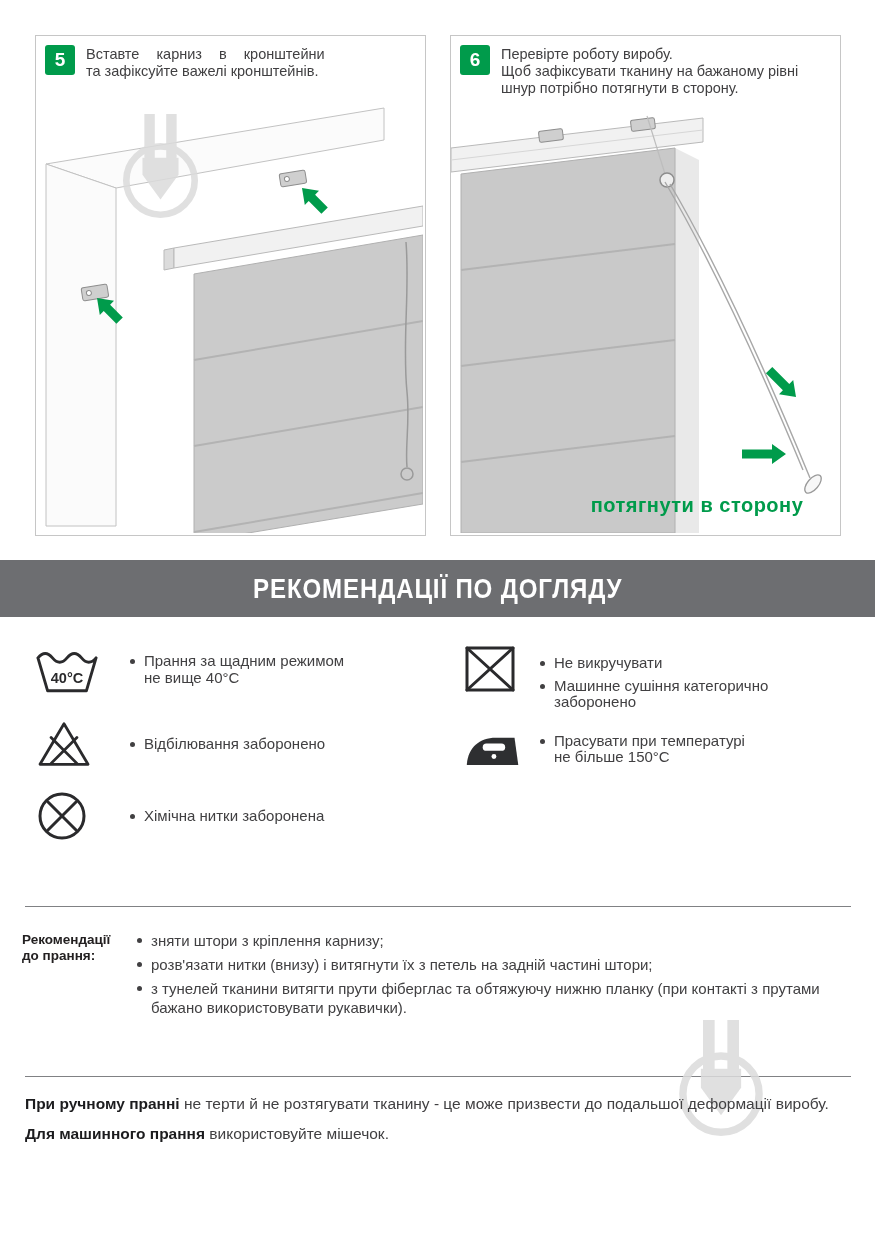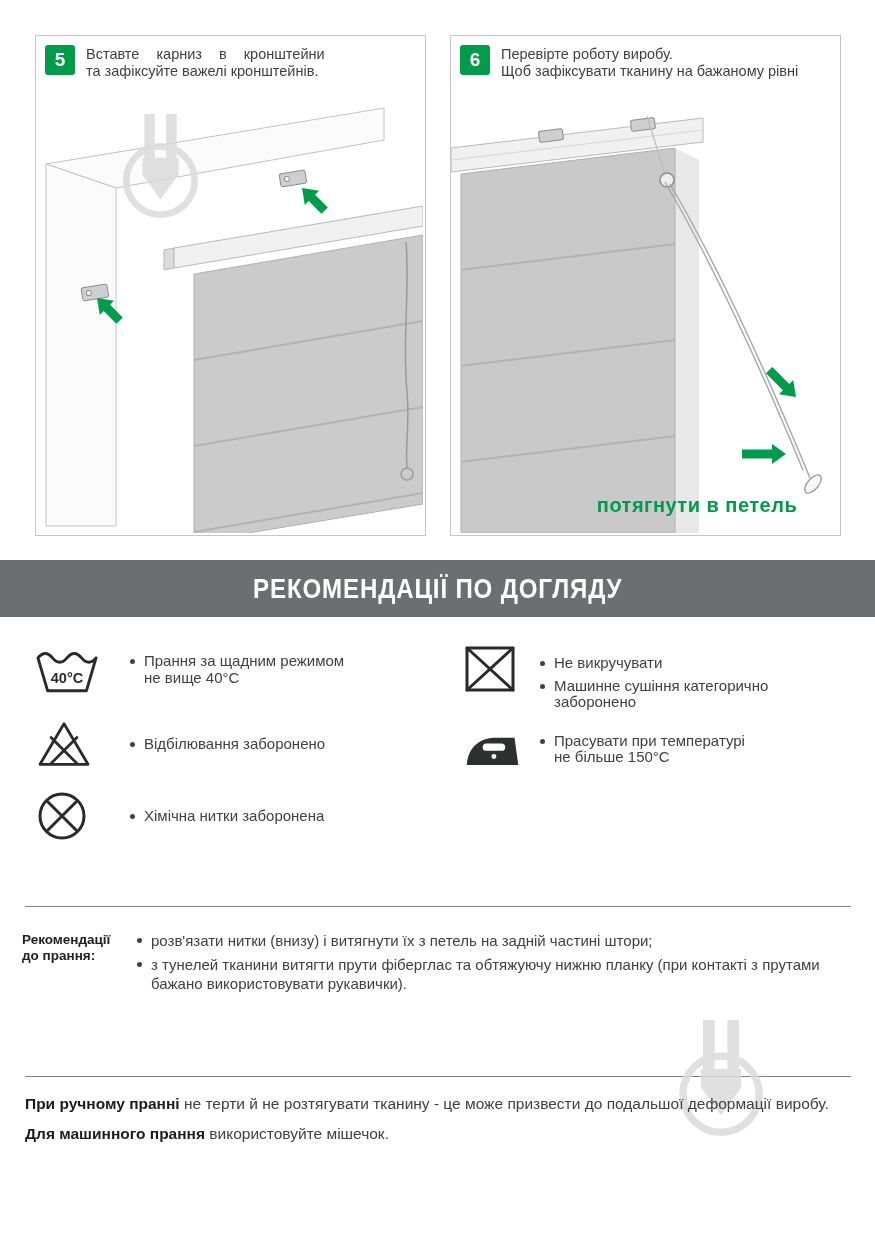--- a/index.html
+++ b/index.html
@@ -118,20 +118,21 @@
       <use href="#arr5" transform="translate(-205,110)"></use>
     </svg>
   </div>
 
   <div class="panel panel-6">
     <div class="step-head">
       <div class="badge">6</div>
       <div class="step-text">
         <span>Перевірте роботу виробу.</span>
         <span>Щоб зафіксувати тканину на бажаному рівні</span>
+        <span>шнур потрібно потягнути в сторону.</span>
       </div>
     </div>
 
     <svg class="illus" viewBox="0 0 387 431">
 
       <polygon points="224,46 248,58 248,431 224,431" fill="#e9e9e9"></polygon>
 
       <polygon points="0,46 252,16 252,40 0,70" fill="#f1f1f1" stroke="#b9b9b9"></polygon>
       <line x1="0" y1="58" x2="252" y2="28" stroke="#d6d6d6"></line>
       <g transform="rotate(-7 100 34)">
@@ -151,21 +152,21 @@
       <path d="M214,80 C255,150 305,255 352,368" fill="none" stroke="#a8a8a8" stroke-width="1.4"></path>
       <path d="M219,82 C262,155 312,262 359,376" fill="none" stroke="#a8a8a8" stroke-width="1.4"></path>
       <g transform="rotate(40 362 382)">
         <ellipse cx="362" cy="382" rx="5.5" ry="11" fill="#f7f7f7" stroke="#9a9a9a" stroke-width="1.3"></ellipse>
       </g>
 
       <path class="arrow" d="M345,295 L342.2,278 L338.3,281.9 L321.3,264.9 L314.9,271.3 L331.9,288.3 L328,292.2 Z"></path>
       <path class="arrow" d="M335,352 L321,342 L321,347.5 L291,347.5 L291,356.5 L321,356.5 L321,362 Z"></path>
     </svg>
 
-    <div class="callout">потягнути в петель</div>
+    <div class="callout">потягнути в сторону</div>
   </div>
 
   <div class="banner">
     <span>РЕКОМЕНДАЦІЇ ПО ДОГЛЯДУ</span>
   </div>
 
   <div class="ci ci-wash">
     <span class="icon-wrap">
       <svg width="62" height="47" viewBox="0 0 64 48">
         <path class="care-ico" d="M2,12 Q9.5,3 17,12 Q24.5,21 32,12 Q39.5,3 47,12 Q54.5,21 62,12 M2,12 L12,46 L52,46 L62,12"></path>
@@ -263,20 +264,24 @@
     </div>
   </div>
 
   <div class="rule rule-1"></div>
 
   <div class="wash-label">
     <span>Рекомендації</span>
     <span>до прання:</span>
   </div>
   <div class="wash-list">
+    <div class="brow">
+      <span class="dot"></span>
+      <span class="bt">зняти штори з кріплення карнизу;</span>
+    </div>
     <div class="brow">
       <span class="dot"></span>
       <span class="bt">розв'язати нитки (внизу) і витягнути їх з петель на задній частині штори;</span>
     </div>
     <div class="brow">
       <span class="dot"></span>
       <span class="bt">з тунелей тканини витягти прути фіберглас та обтяжуючу нижню планку (при контакті з прутами бажано використовувати рукавички).</span>
     </div>
   </div>
 

